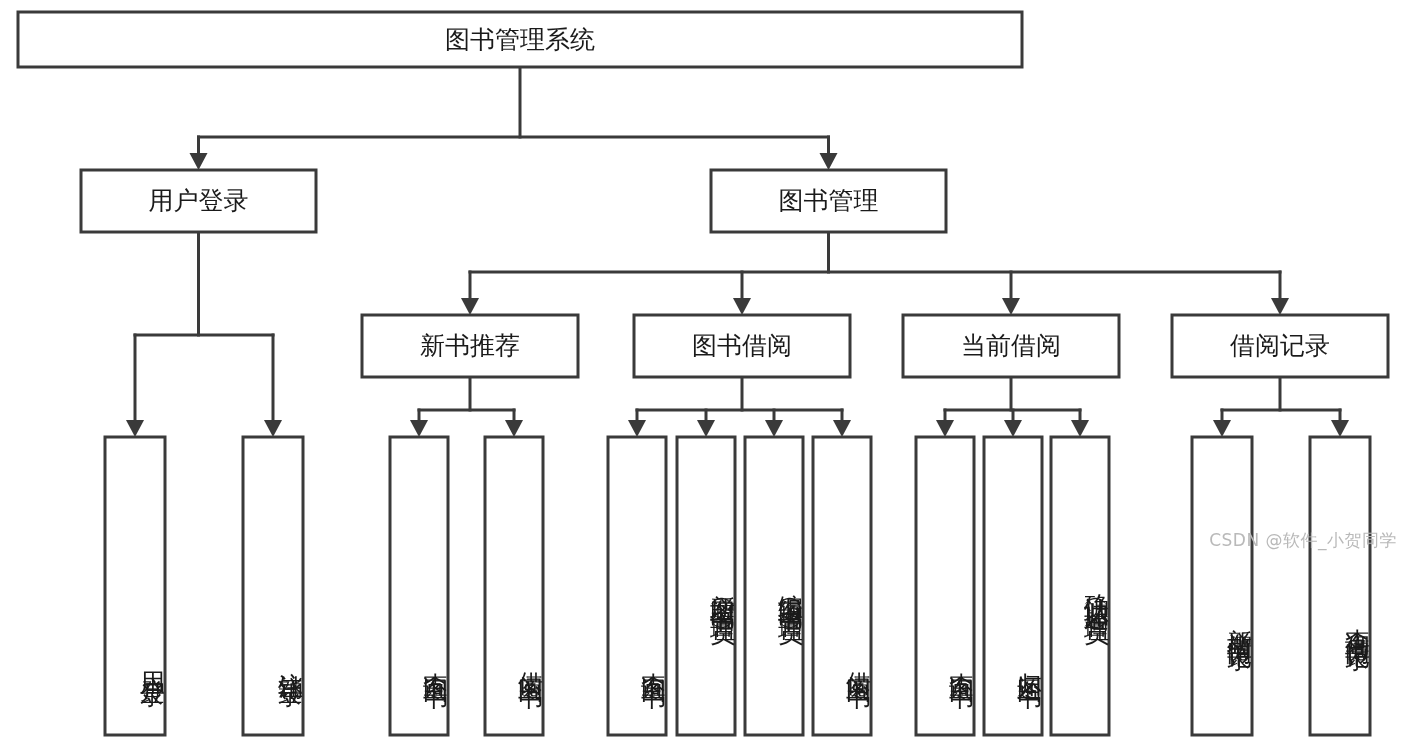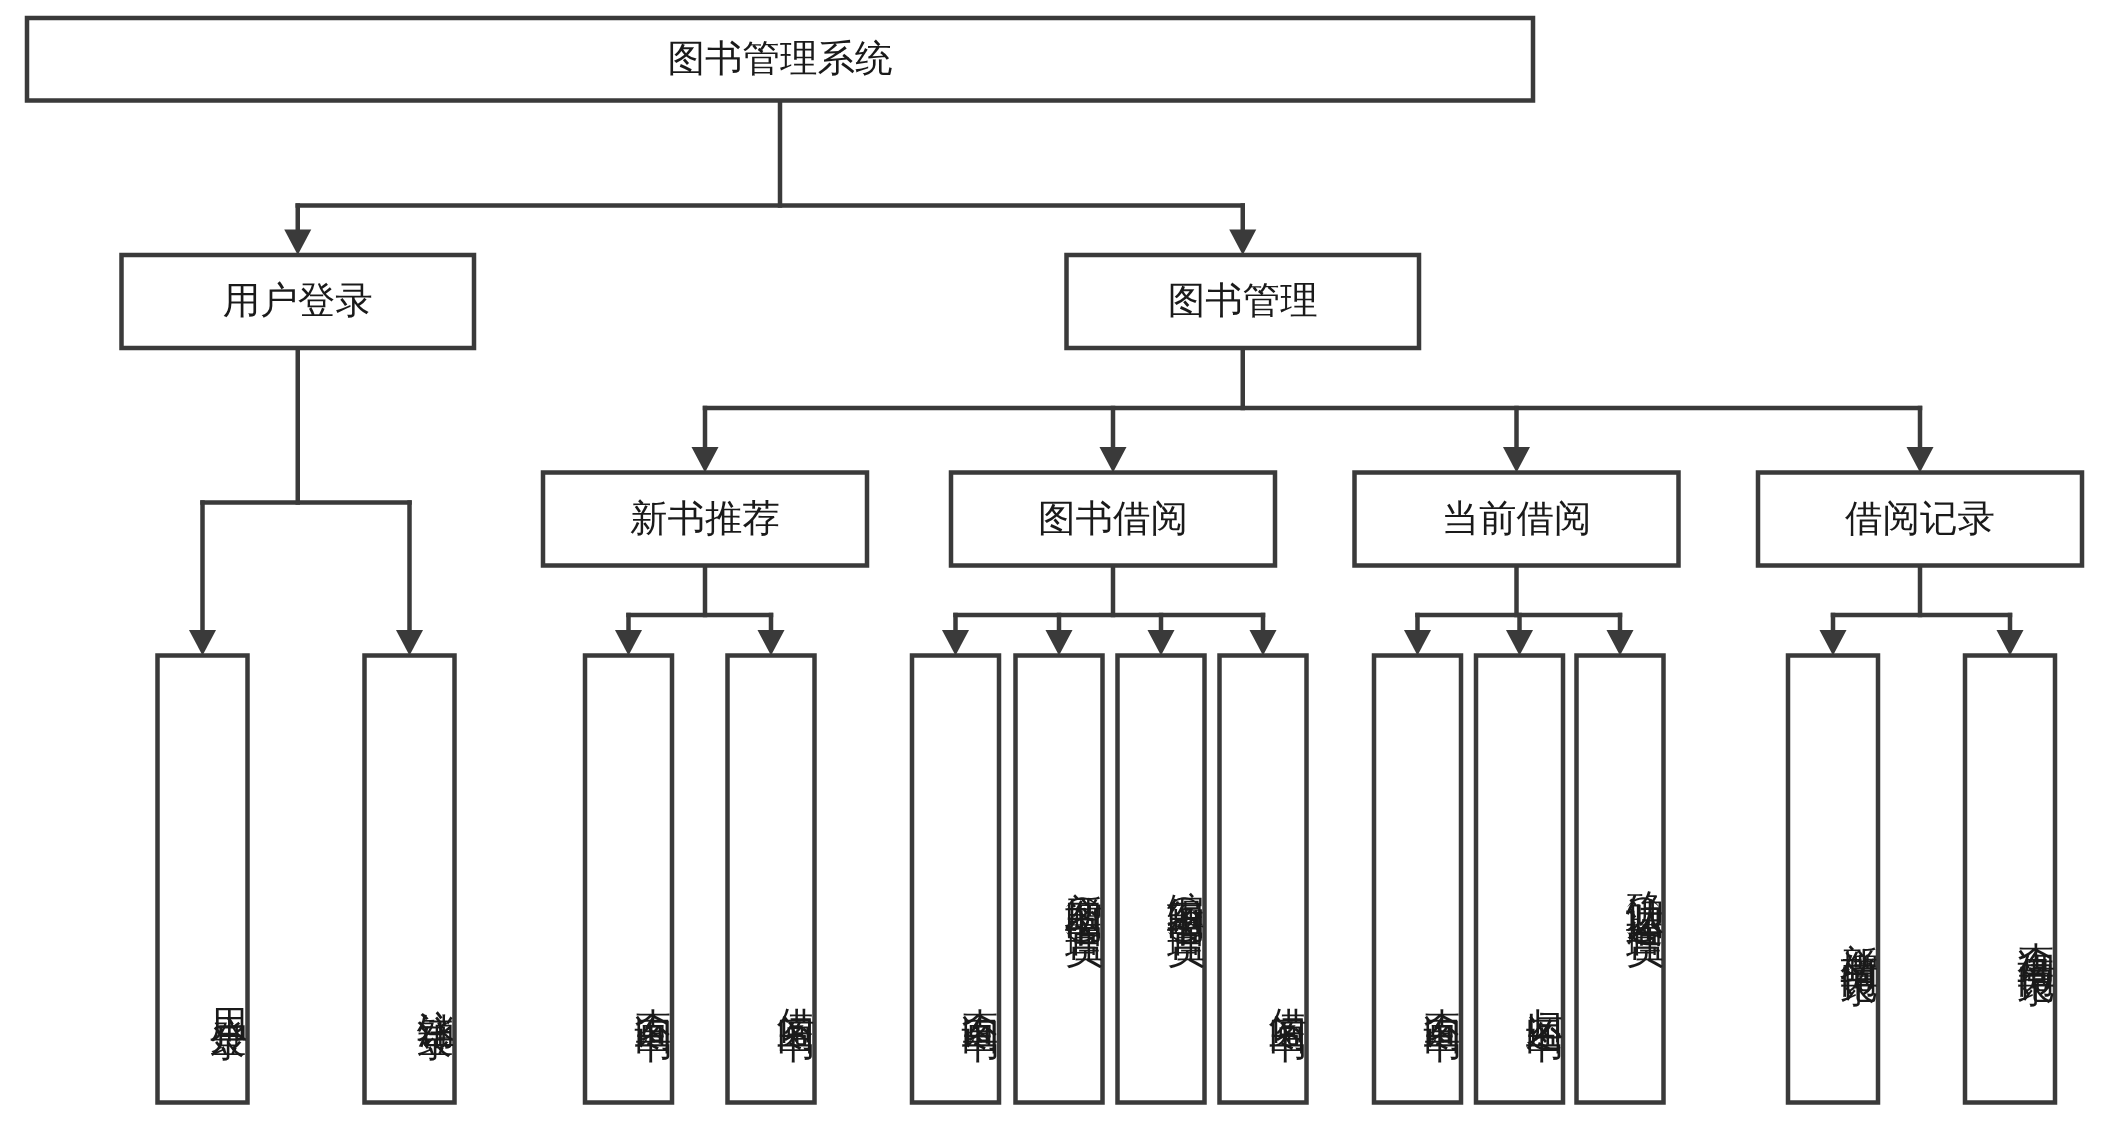--- a/index.html
+++ b/index.html
@@ -186,13 +186,14 @@
       <div class="leaf-label-box" style="left: 677px; top: 441px; width: 58px; height: 290px; padding-top: 6px;">新增图书（管理员）</div>
       <div class="leaf-label-box" style="left: 745px; top: 441px; width: 58px; height: 290px; padding-top: 6px;">编辑图书（管理员）</div>
       <div class="leaf-label-box" style="left: 813px; top: 441px; width: 58px; height: 290px; padding-top: 74px;">借阅图书</div>
       <div class="leaf-label-box" style="left: 916px; top: 441px; width: 58px; height: 290px; padding-top: 74px;">查询图书</div>
       <div class="leaf-label-box" style="left: 984px; top: 441px; width: 58px; height: 290px; padding-top: 74px;">归还图书</div>
       <div class="leaf-label-box" style="left: 1051px; top: 441px; width: 58px; height: 290px; padding-top: 6px;">确认归还（管理员）</div>
       <div class="leaf-label-box" style="left: 1192px; top: 441px; width: 60px; height: 290px; padding-top: 34px;">新增借阅记录</div>
       <div class="leaf-label-box" style="left: 1310px; top: 441px; width: 60px; height: 290px; padding-top: 34px;">查询借阅记录</div>
     </div>
 
+  <div class="watermark">CSDN @软件_小贺同学</div>
 </div>
 
 </body></html>

